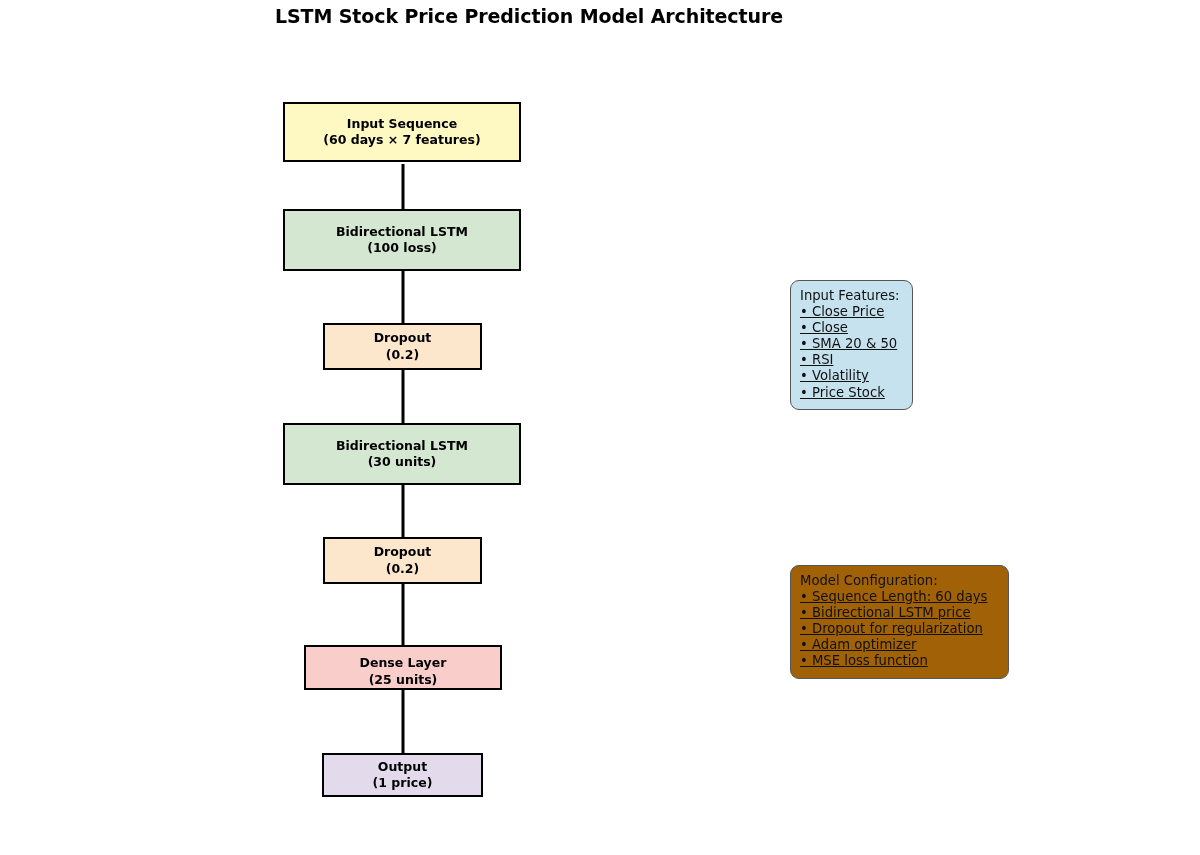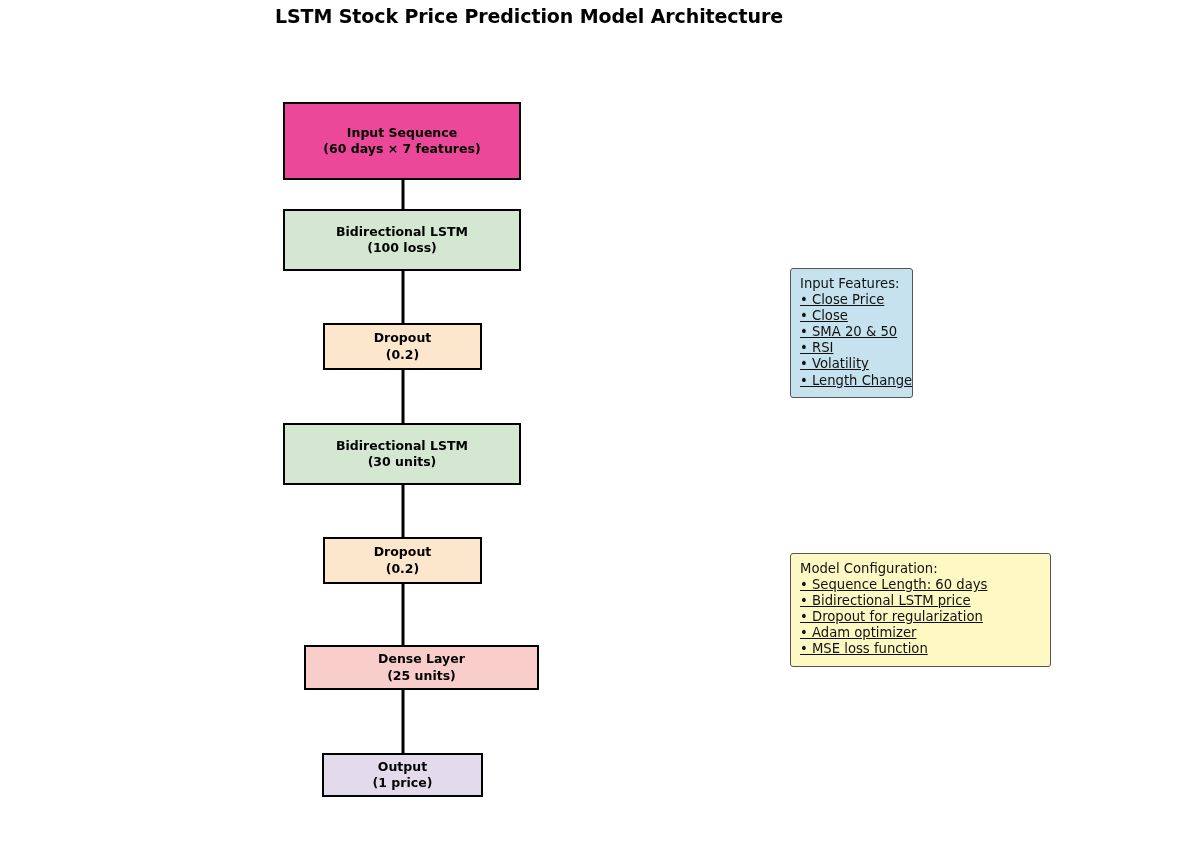--- a/index.html
+++ b/index.html
@@ -43,26 +43,27 @@
     font-size: 12.5px;
     font-weight: bold;
     line-height: 1.32;
   }
   .node .l1, .node .l2 { display: block; white-space: nowrap; }
 
   .panel {
     position: absolute;
     box-sizing: border-box;
     border: 1.4px solid #555555;
-    border-radius: 3px;
+    border-radius: 9px;
     padding: 7px 9px 8px 9px;
     color: #111111;
     font-size: 13.2px;
     line-height: 1.22;
     font-weight: normal;
+    margin-top: 12px;
   }
   .panel .ptitle { display: block; white-space: nowrap; }
   .panel .pitem { display: block; white-space: nowrap; text-decoration: underline; }
 
   svg#edges {
     position: absolute;
     top: 0; left: 0;
     width: 1200px;
     height: 855px;
     pointer-events: none;
@@ -85,60 +86,60 @@
         <line x1="403" y1="164" x2="403" y2="220" stroke="#000000" stroke-width="3" marker-end="url(#arrowhead)"></line>
         <line x1="403" y1="271" x2="403" y2="334" stroke="#000000" stroke-width="3" marker-end="url(#arrowhead)"></line>
         <line x1="403" y1="370" x2="403" y2="434" stroke="#000000" stroke-width="3" marker-end="url(#arrowhead)"></line>
         <line x1="403" y1="485" x2="403" y2="548" stroke="#000000" stroke-width="3" marker-end="url(#arrowhead)"></line>
         <line x1="403" y1="584" x2="403" y2="656" stroke="#000000" stroke-width="3" marker-end="url(#arrowhead)"></line>
         <line x1="403" y1="690" x2="403" y2="764" stroke="#000000" stroke-width="3" marker-end="url(#arrowhead)"></line>
       </g>
   </svg>
 
   <div id="node-layer">
-      <div class="node" style="left: 283px; top: 102px; width: 238px; height: 78px; background: #ec4899;">
+      <div class="node" style="left: 283px; top: 102px; width: 238px; height: 60px; background: #fef9c3;">
         <span class="l1">Input Sequence</span>
         <span class="l2">(60 days × 7 features)</span>
       </div>
       <div class="node" style="left: 283px; top: 209px; width: 238px; height: 62px; background: rgb(212, 231, 209);">
         <span class="l1">Bidirectional LSTM</span>
         <span class="l2">(100 loss)</span>
       </div>
       <div class="node" style="left: 323px; top: 323px; width: 159px; height: 47px; background: rgb(252, 231, 205);">
         <span class="l1">Dropout</span>
         <span class="l2">(0.2)</span>
       </div>
       <div class="node" style="left: 283px; top: 423px; width: 238px; height: 62px; background: rgb(212, 231, 209);">
         <span class="l1">Bidirectional LSTM</span>
         <span class="l2">(30 units)</span>
       </div>
       <div class="node" style="left: 323px; top: 537px; width: 159px; height: 47px; background: rgb(252, 231, 205);">
         <span class="l1">Dropout</span>
         <span class="l2">(0.2)</span>
       </div>
-      <div class="node" style="left: 304px; top: 645px; width: 235px; height: 45px; background: rgb(248, 205, 202);">
+      <div class="node" style="left: 304px; top: 645px; width: 198px; height: 45px; background: rgb(248, 205, 202); justify-content: flex-end;">
         <span class="l1">Dense Layer</span>
         <span class="l2">(25 units)</span>
       </div>
       <div class="node" style="left: 322px; top: 753px; width: 161px; height: 44px; background: rgb(227, 218, 236);">
         <span class="l1">Output</span>
         <span class="l2">(1 price)</span>
       </div>
     </div>
   <div id="panel-layer">
       <div class="panel" style="left: 790px; top: 268px; width: 123px; min-height: 124px; background: rgb(197, 226, 238);">
         <span class="ptitle">Input Features:</span>
         <span class="pitem">• Close Price</span>
         <span class="pitem">• Close</span>
         <span class="pitem">• SMA 20 &amp; 50</span>
         <span class="pitem">• RSI</span>
         <span class="pitem">• Volatility</span>
-        <span class="pitem">• Length Change</span>
+        <span class="pitem">• Price Stock</span>
       </div>
-      <div class="panel" style="left: 790px; top: 553px; width: 261px; min-height: 108px; background: #fef9c3;">
+      <div class="panel" style="left: 790px; top: 553px; width: 219px; min-height: 108px; background: #a16207;">
         <span class="ptitle">Model Configuration:</span>
         <span class="pitem">• Sequence Length: 60 days</span>
         <span class="pitem">• Bidirectional LSTM price</span>
         <span class="pitem">• Dropout for regularization</span>
         <span class="pitem">• Adam optimizer</span>
         <span class="pitem">• MSE loss function</span>
       </div>
     </div>
 
 </div>

